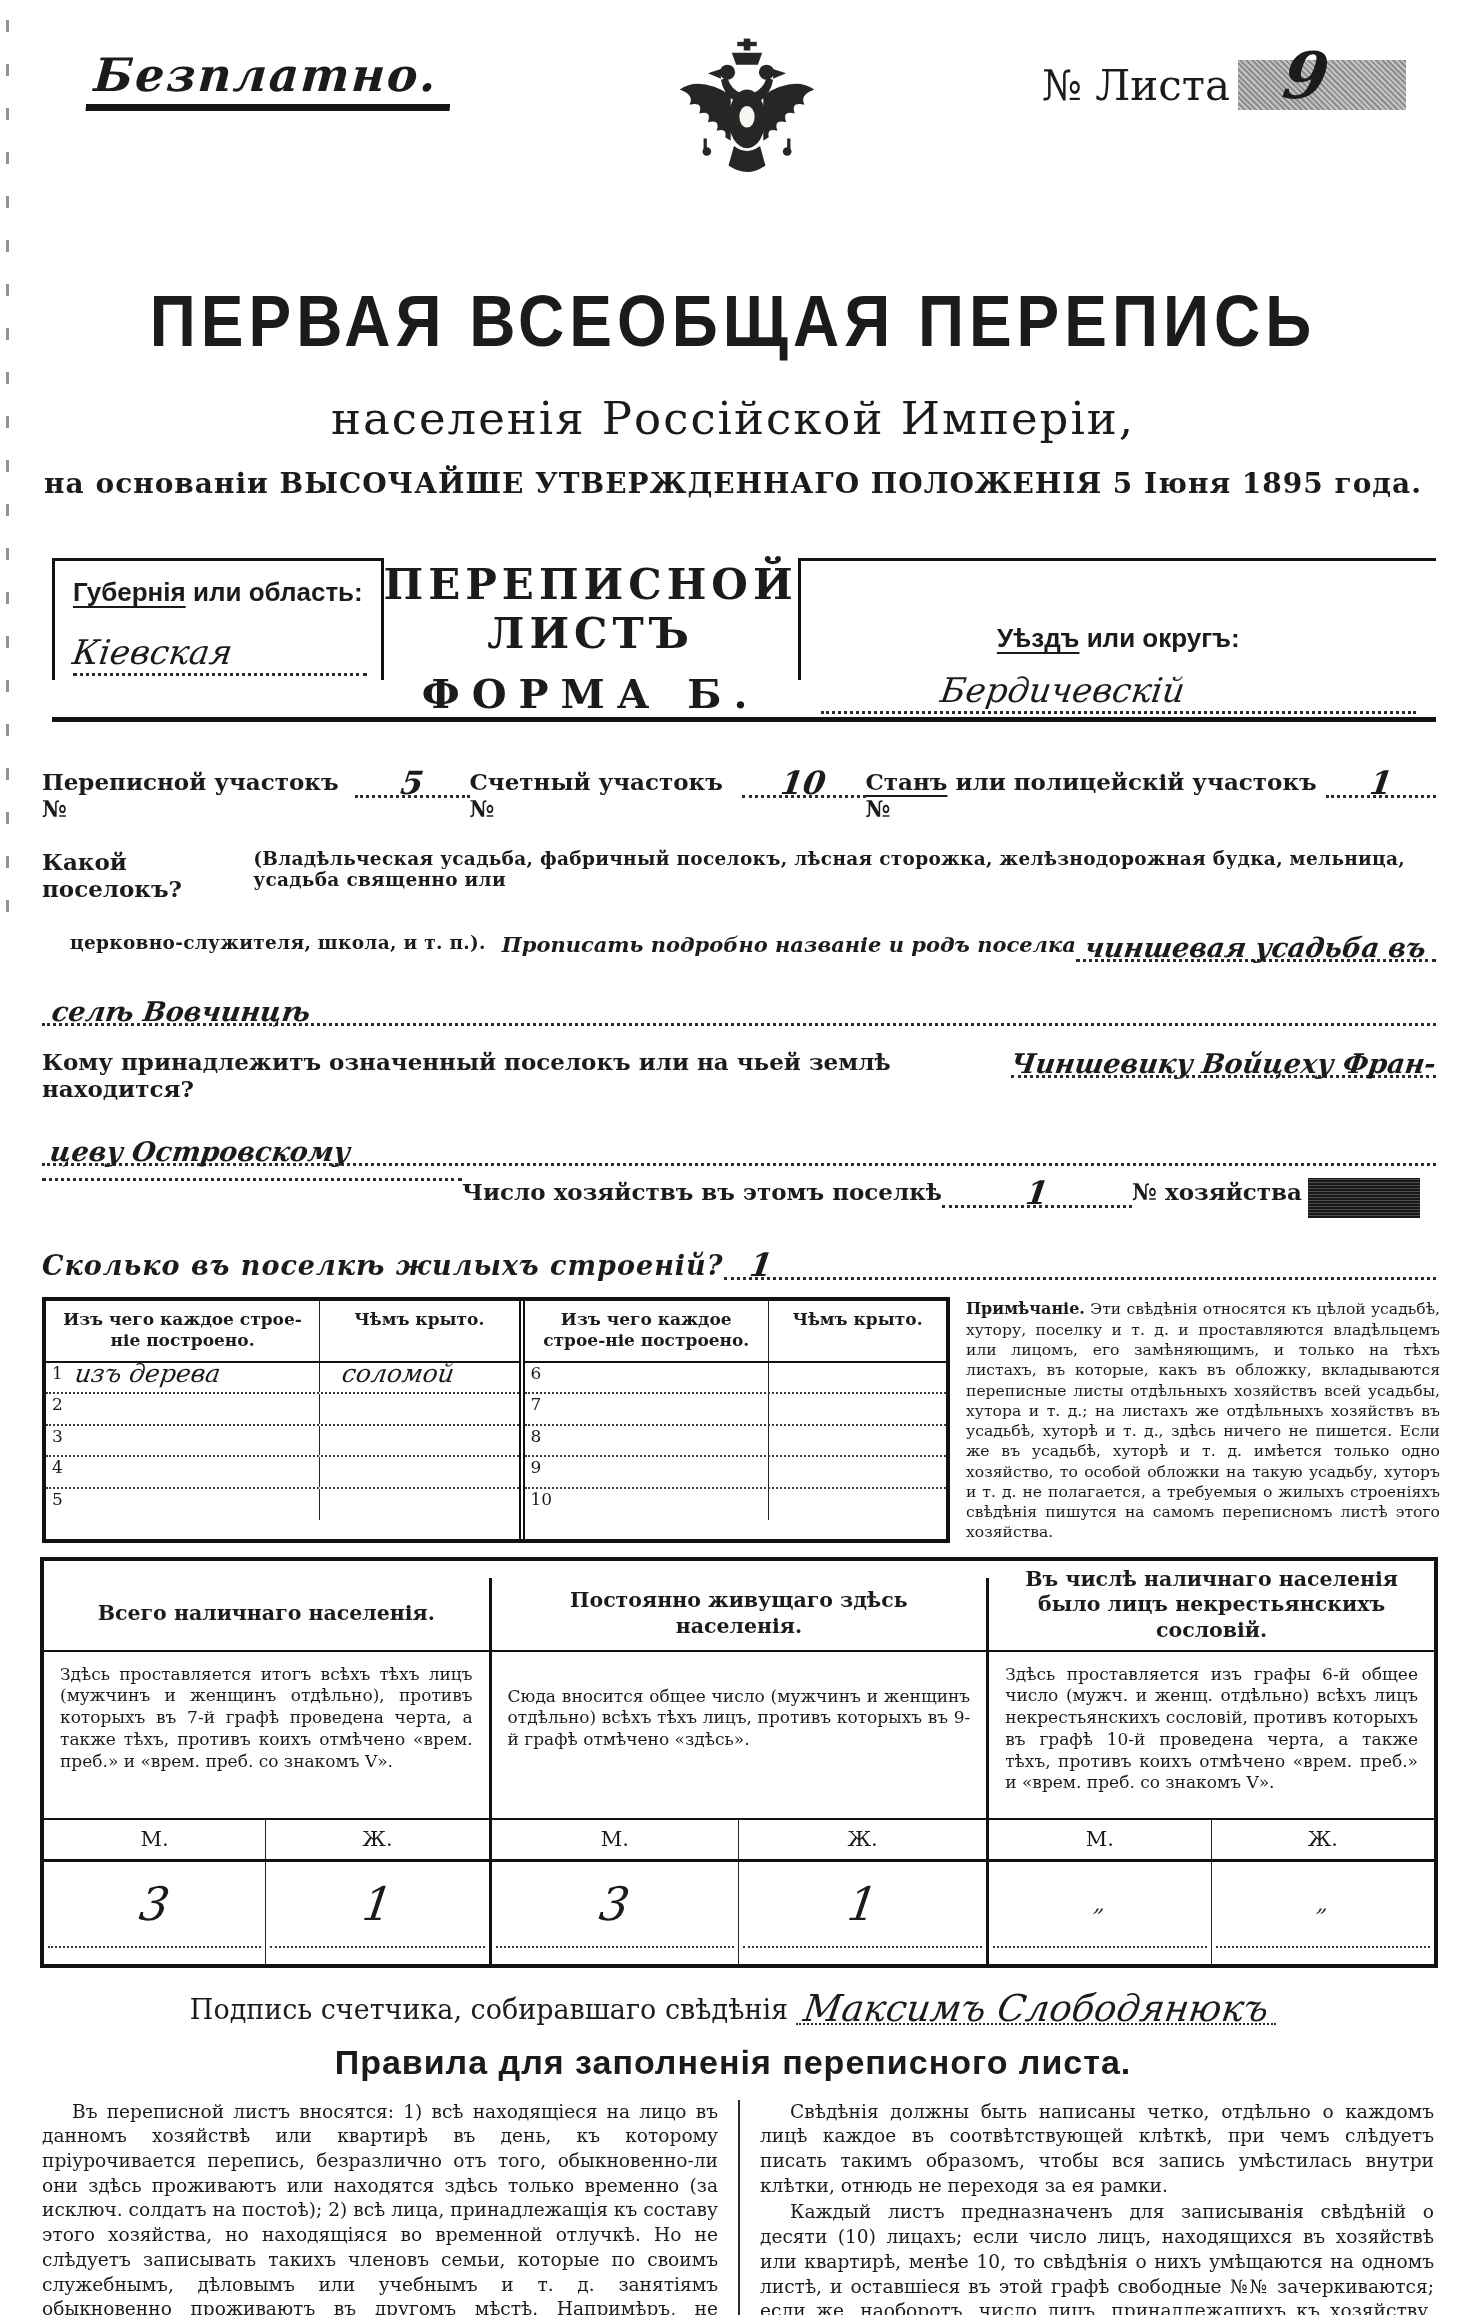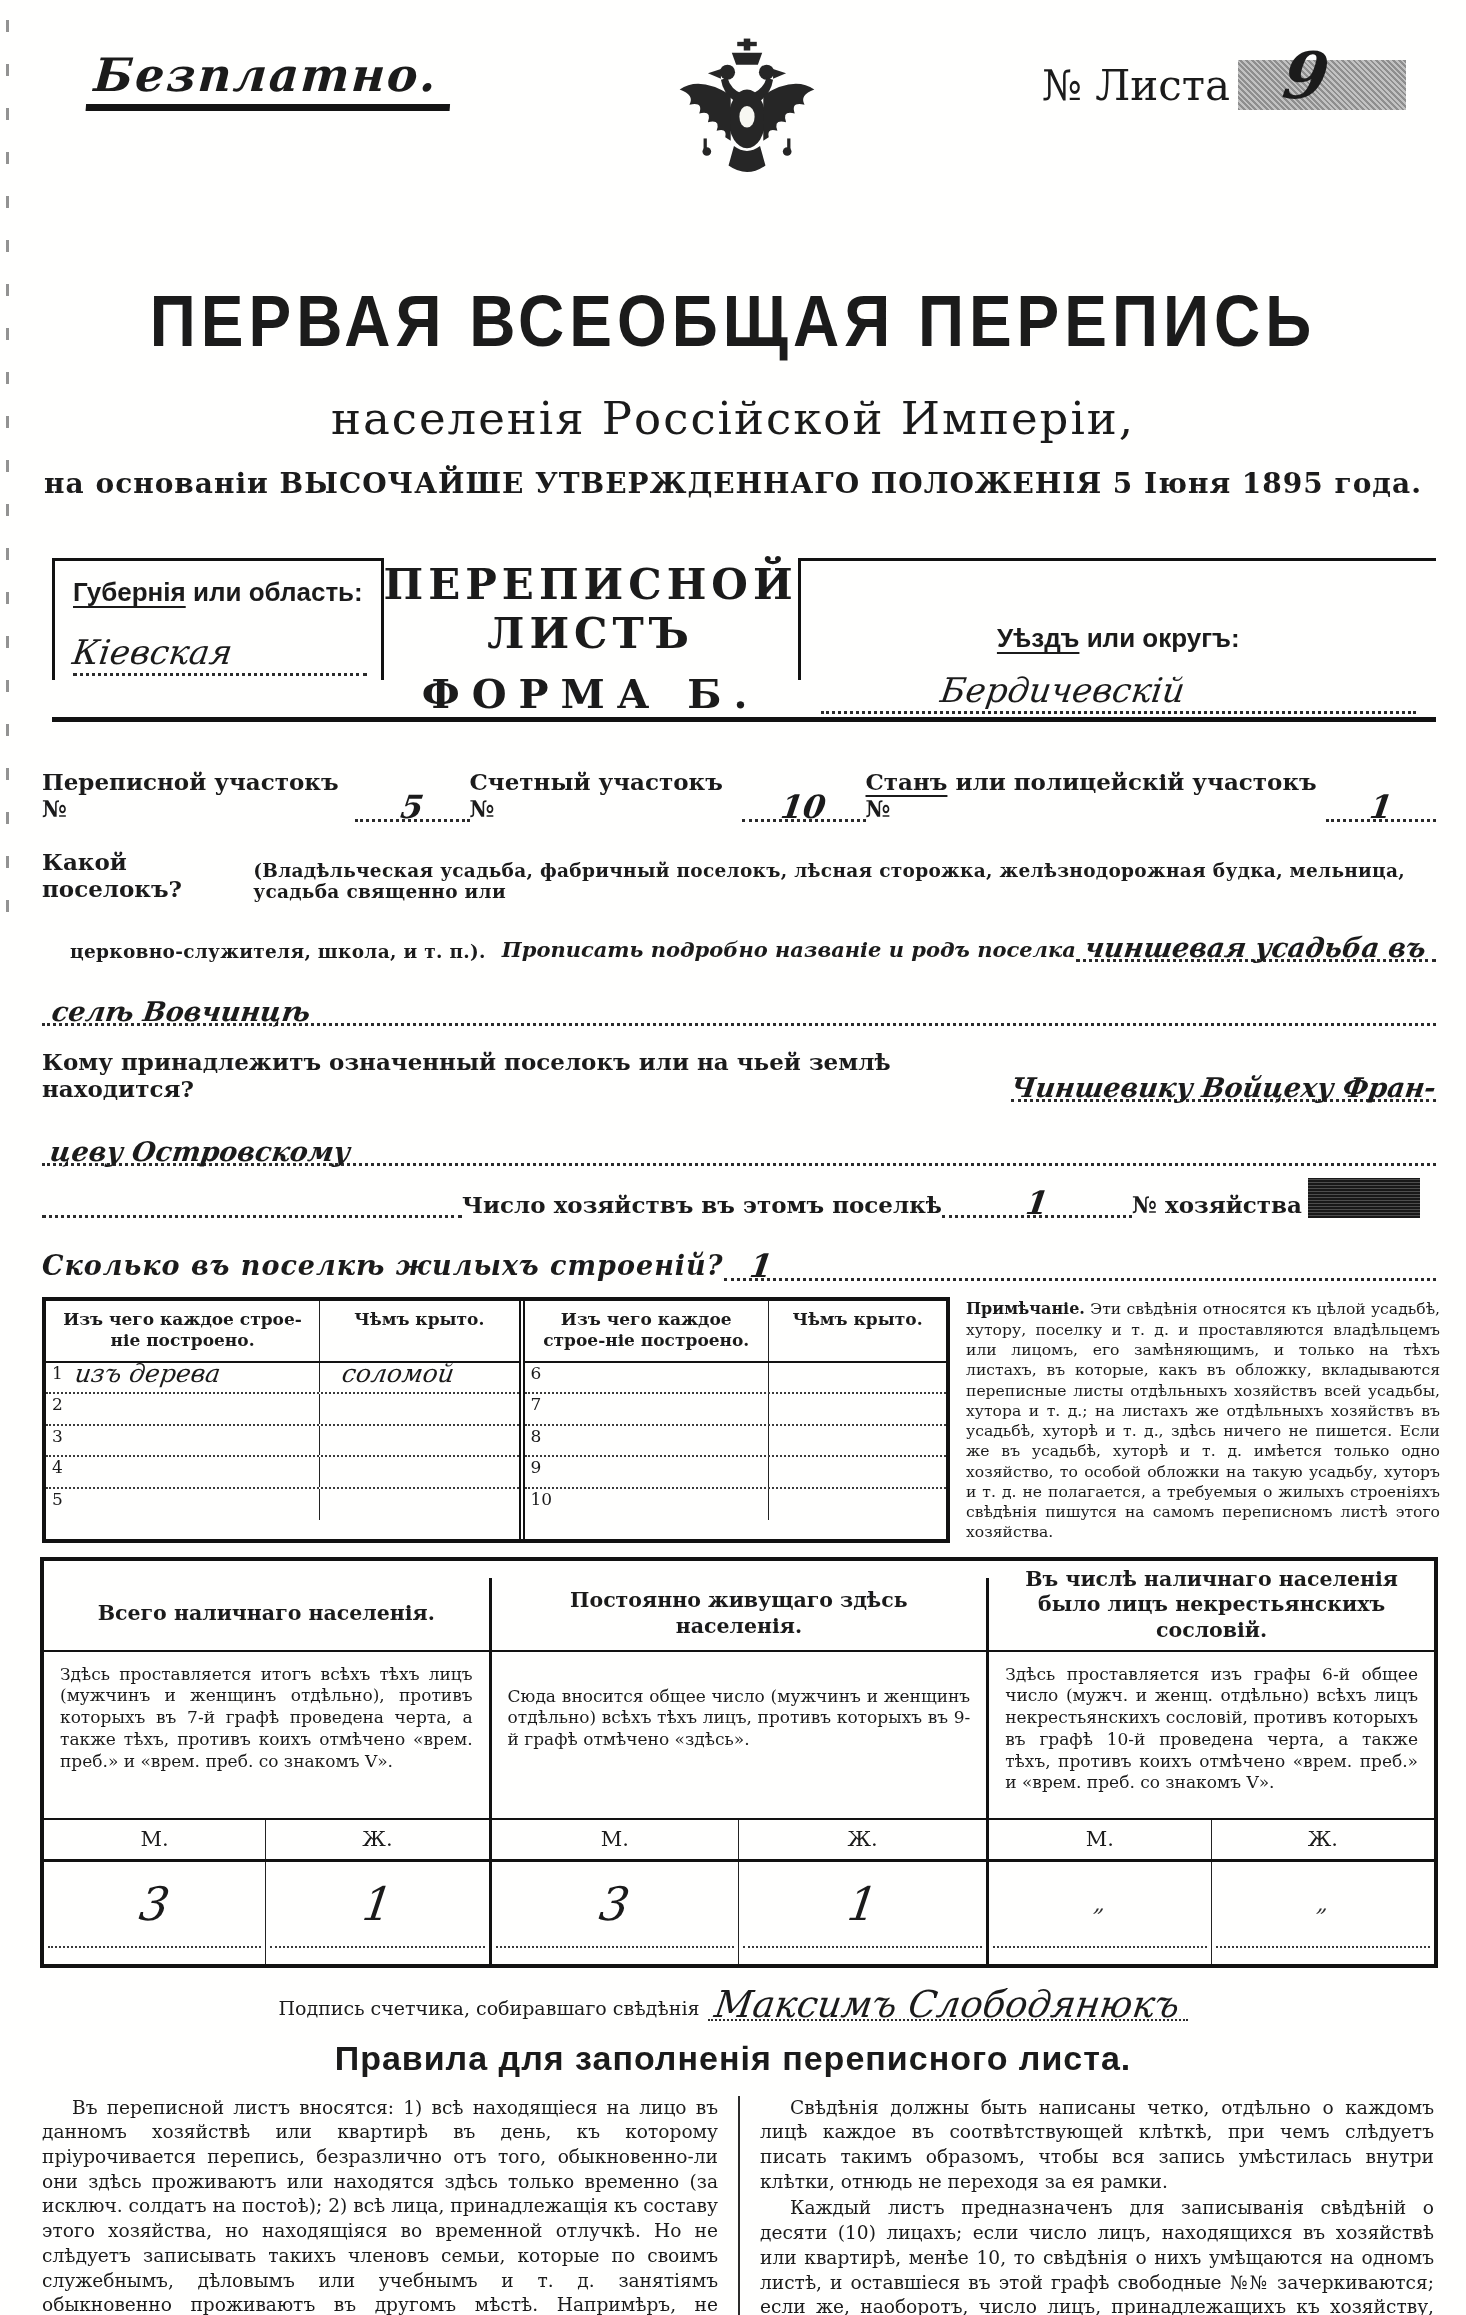--- a/index.html
+++ b/index.html
@@ -40,21 +40,21 @@
   .boxR .box-label { text-align:center;margin-top:48px; }
   .u { text-decoration:underline; text-underline-offset:5px; }
   .box-slot { display:block; border-bottom:3px dotted #2b2b2b; margin-top:34px; height:34px; text-align:left; }
   .boxR .box-slot { margin-top:26px; }
   .box-slot .hw { font-size:34px; line-height:.6; }
   .formT { flex:1; text-align:center; padding-top:2px; }
   .formT .l1 { font-size:42px; font-weight:bold; letter-spacing:5px; }
   .formT .l2 { font-size:40px; font-weight:bold; letter-spacing:12px; margin-top:12px; }
 
   
-  .line { display:flex; align-items:flex-end; margin:0 30px 0 42px; font-size:23px; font-weight:bold; }
+  .line { display:flex; align-items:flex-start; margin:0 30px 0 42px; font-size:23px; font-weight:bold; }
   .slot { border-bottom:3px dotted #2b2b2b; text-align:center; }
   .hw { font-family:"DejaVu Serif",serif; font-style:italic; display:inline-block; transform:skewX(-8deg); white-space:nowrap; }
   .hw-num { font-size:32px; line-height:.4; position:relative; top:4px; }
   .hw-word { font-size:27px; line-height:.55; position:relative; top:3px; }
   .uch { margin-top:46px; }
   .uch .slot { min-width:110px; }
   .hint { font-weight:bold; font-size:18.5px; letter-spacing:.3px; }
   .instr { font-style:italic; font-weight:bold; font-size:21px; white-space:nowrap; }
   .grow { flex:1; }
 
@@ -99,21 +99,21 @@
   .cvals { display:flex; height:102px; }
   .cval { width:50%; display:flex; flex-direction:column; }
   .cval:first-child { border-right:1px solid #232323; }
   .cnum { flex:1; display:flex; align-items:center; justify-content:center; }
   .cnum .hw { font-size:46px; }
   .cnum .hw.small { font-size:22px; color:#2e2e2e; }
   .cdots { border-bottom:2px dotted #3a3a3a; margin:0 4px 16px; }
 
   
   .sig { display:flex; align-items:baseline; justify-content:center; margin-top:26px; }
-  .sig-label { font-size:19px; }
+  .sig-label { font-size:27px; }
   .sig-slot { width:480px; border-bottom:2px dotted #2b2b2b; text-align:center; margin-left:8px; }
   .sig-slot .hw { font-size:37px; line-height:.5; position:relative; top:2px; }
 
   
   .rtitle { text-align:center; font-family:"Liberation Sans",sans-serif; font-weight:bold;
             font-size:34px; margin-top:18px; letter-spacing:1px; }
   .rcols { display:flex; margin:18px 32px 0 42px; }
   .rcol { width:50%; font-size:18.6px; line-height:1.33; text-align:justify; }
   .rcol p { text-indent:30px; margin-bottom:2px; }
   .rcol.left { padding-right:20px; }

